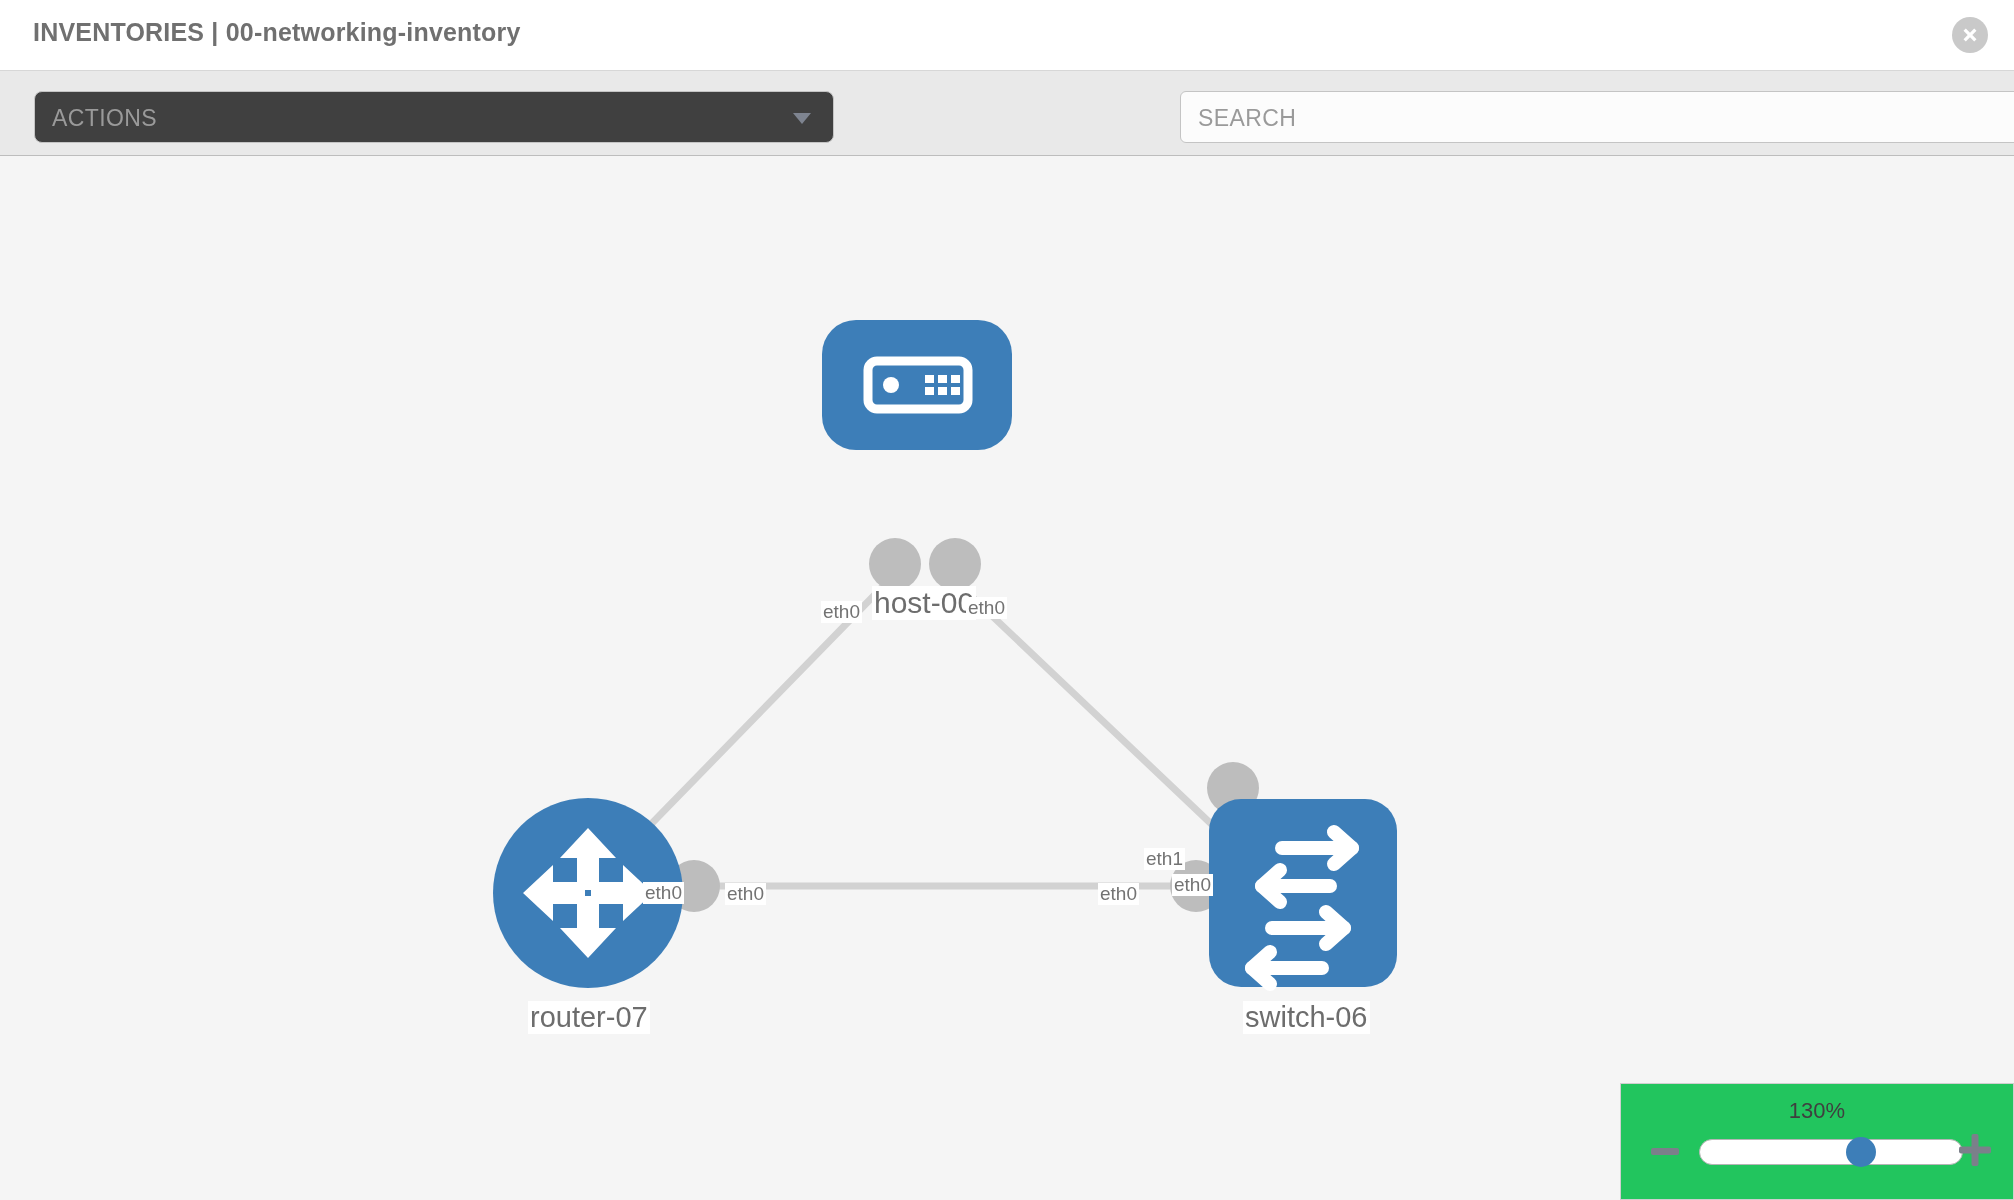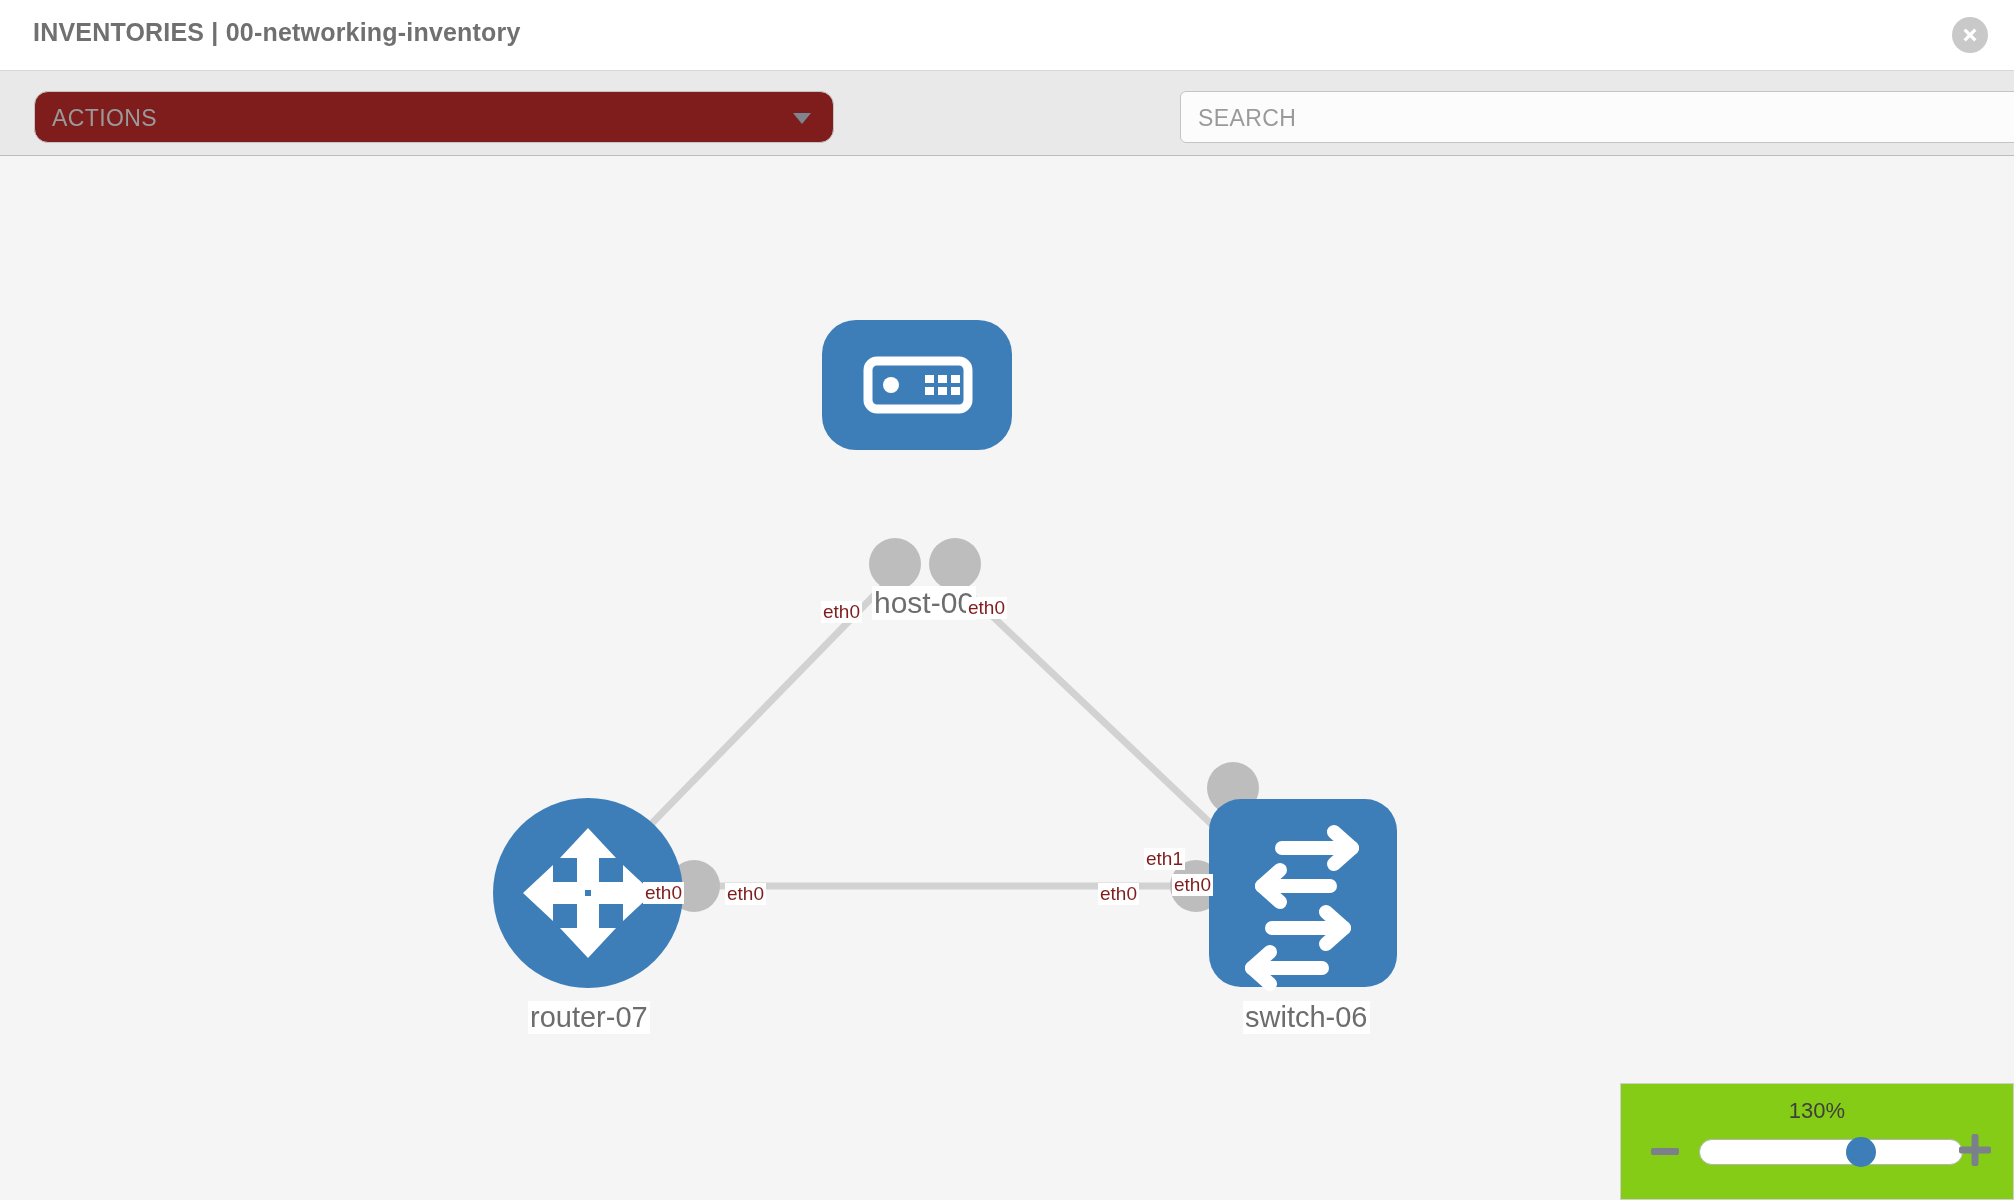--- a/index.html
+++ b/index.html
@@ -57,23 +57,23 @@
     background: #e9e9e9;
     border-bottom: 1px solid #bdbdbd;
     box-sizing: border-box;
   }
   #actions-select {
     position: absolute;
     left: 34px;
     top: 20px;
     width: 800px;
     height: 52px;
-    background: #7f1d1d;
+    background: #404040;
     border: 1px solid #c4c4c4;
-    border-radius: 14px;
+    border-radius: 8px;
     box-sizing: border-box;
     cursor: pointer;
   }
   #actions-label {
     position: absolute;
     left: 17px;
     top: 13px;
     font-size: 23px;
     color: #9a9a9a;
     letter-spacing: 0.4px;
@@ -134,34 +134,34 @@
     position: absolute;
     font-size: 26px;
     color: #6d6d6d;
     background: #ffffff;
     white-space: nowrap;
     padding: 0 2px;
   }
   .iface-label {
     position: absolute;
     font-size: 19px;
-    color: #7f1d1d;
+    color: #737373;
     background: #ffffff;
     white-space: nowrap;
     padding: 0 2px;
   }
 
   
   #zoom-panel {
     position: absolute;
     left: 1620px;
     top: 1083px;
     width: 394px;
     height: 117px;
-    background: #84cc16;
+    background: #22c55e;
     border: 1px solid #cfcfcf;
     box-sizing: border-box;
   }
   #zoom-level {
     position: absolute;
     top: 14px;
     left: 0; right: 0;
     text-align: center;
     font-size: 22px;
     color: #3f3f3f;

